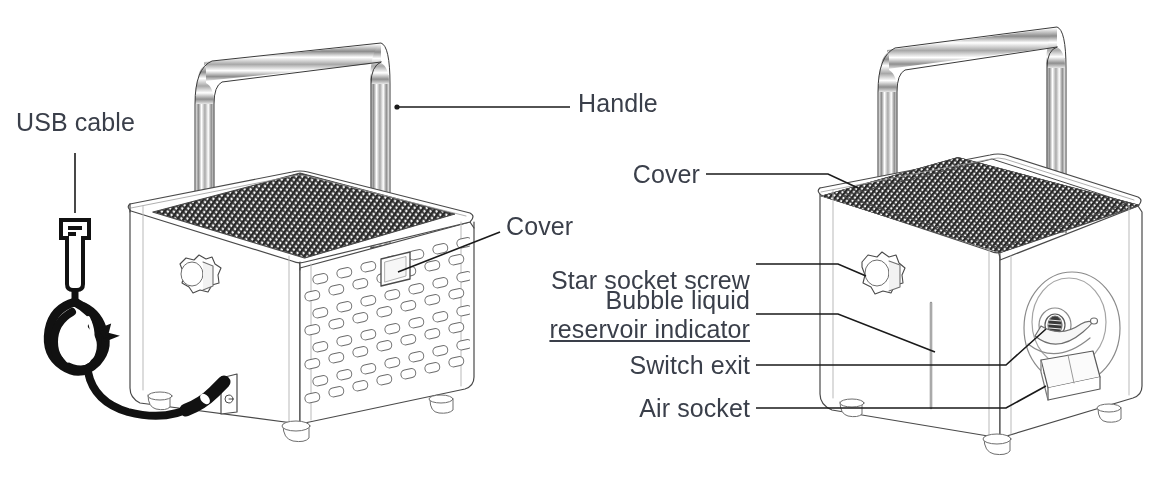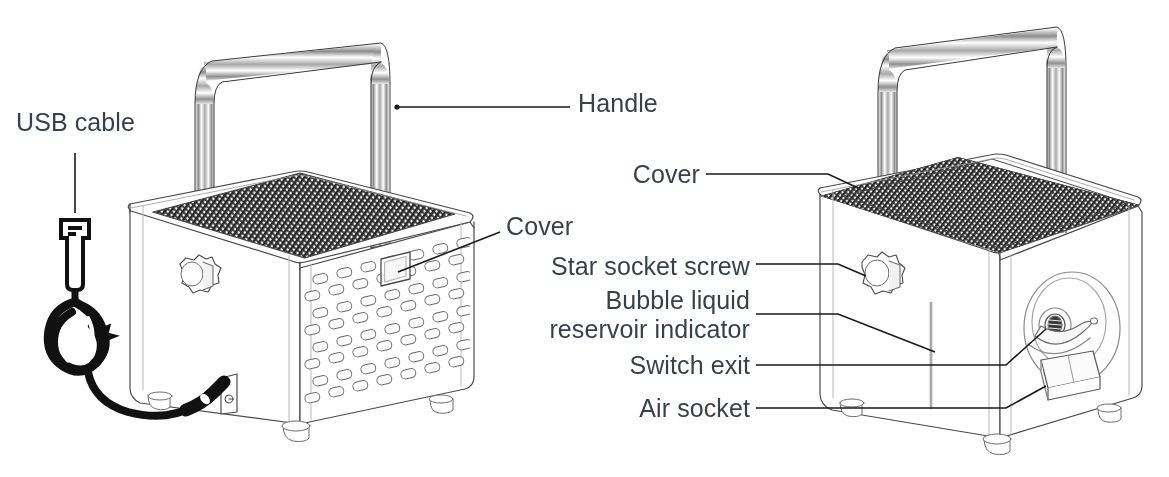--- a/index.html
+++ b/index.html
@@ -385,22 +385,22 @@
 </svg>
 
 <div class="lbl" style="left:16px; top:108px;">USB cable</div>
 
 <div class="lbl" style="left:578px; top:89px;">Handle</div>
 
 <div class="lbl" style="left:506px; top:212px;">Cover</div>
 
 <div class="lbl right" style="left:455px; top:160px; width:245px;">Cover</div>
 
-<div class="lbl right" style="left:500px; top:252px; width:250px;">Star socket screw</div>
+<div class="lbl right" style="left:500px; top:266px; width:250px;">Star socket screw</div>
 
 <div class="lbl right" style="left:500px; top:286px; width:250px;">Bubble liquid</div>
-<div class="lbl right" style="left:500px; top:315px; width:250px;">reservoir indicator</div>
+<div class="lbl right" style="left:500px; top:315px; width:250px;text-decoration:underline;">reservoir indicator</div>
 
 <div class="lbl right" style="left:500px; top:351px; width:250px;">Switch exit</div>
 
 <div class="lbl right" style="left:500px; top:394px; width:250px;">Air socket</div>
 
 </div>
 
 </body></html>

